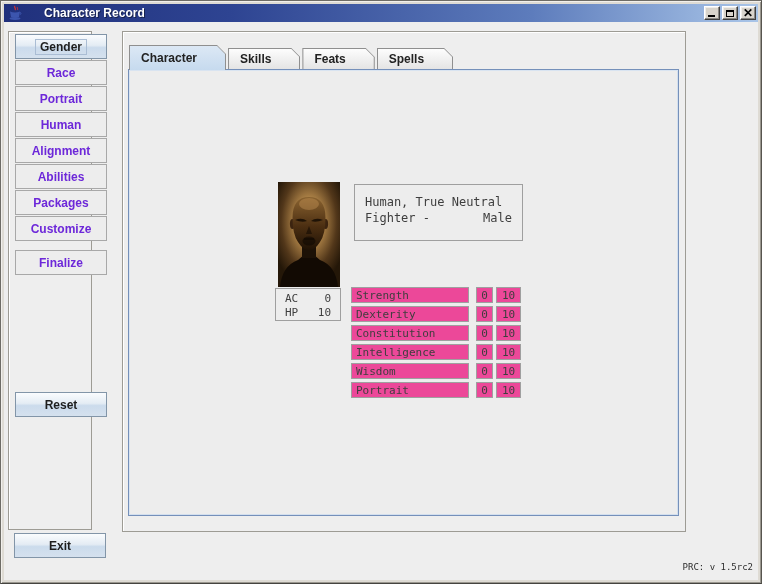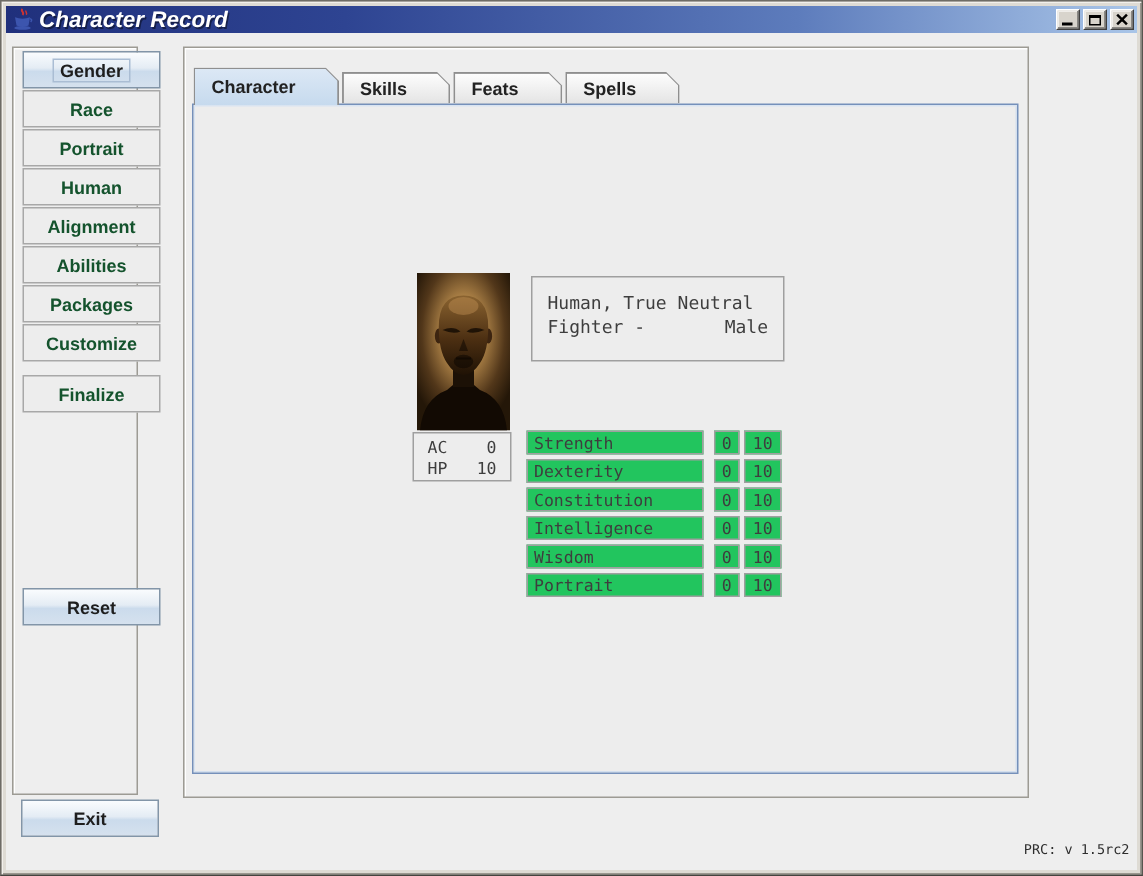--- a/index.html
+++ b/index.html
@@ -17,22 +17,22 @@
     box-shadow: inset 1px 1px 0 #f2f0ec, inset -1px -1px 0 #9a978f;
   }
 
   
   .titlebar {
     height:18px; flex:0 0 18px;
     background:linear-gradient(90deg,#20307c 0%,#2e4492 30%,#5d7cbc 70%,#a9c5e8 100%);
     display:flex; align-items:center; padding:0 2px 0 3px;
   }
   .app-icon { width:16px; height:16px; flex:0 0 16px; }
-  .title-text { color:#ffffff; font-weight:bold; font-size:15px; margin-left:3px; flex:1;
-    text-shadow:1px 1px 0 rgba(0,0,0,.45); white-space:nowrap; overflow:hidden;font-style:italic; }
+  .title-text { color:#ffffff; font-weight:bold; font-size:12px; margin-left:21px; flex:1;
+    text-shadow:1px 1px 0 rgba(0,0,0,.45); white-space:nowrap; overflow:hidden; }
   .win-btn {
     width:16px; height:14px; margin-left:2px; position:relative;
     background:#d8d4cc; border:1px solid; border-color:#ffffff #404040 #404040 #ffffff;
     box-shadow: inset -1px -1px 0 #8a8884, inset 1px 1px 0 #efede9;
     display:flex; align-items:center; justify-content:center; cursor:default;
   }
   .glyph-min { position:absolute; left:3px; bottom:2px; width:7px; height:2px; background:#000; }
   .glyph-max { width:8px; height:7px; border:1px solid #000; border-top-width:2px; }
   .glyph-close { font-size:12px; font-weight:bold; line-height:10px; color:#000; }
 
@@ -53,21 +53,21 @@
     cursor:default; white-space:nowrap;
   }
   .btn.on {
     border:1px solid #8295a8;
     background:linear-gradient(180deg,#fafcfe 0%,#e4ecf4 45%,#cbdbec 55%,#d5e1ee 100%);
     color:#1e1e1e;
   }
   .btn.off {
     border:1px solid #a8a8a8;
     background:#ededed;
-    color:#14532d;
+    color:#6d28d9;
   }
   .focus-ring { border:1px solid #aabdd4; padding:0 4px; }
 
   .exit-btn { position:absolute; left:10px; top:511px; width:92px; height:25px; }
 
   
   .tab-outer { position:absolute; left:118px; top:9px; width:564px; height:501px; }
 
   .tabs-row { position:absolute; left:6px; top:13px; height:24px; display:flex; align-items:flex-end; z-index:2; }
   .tab {
@@ -107,21 +107,21 @@
   .summary-box {
     position:absolute; left:225px; top:114px; width:169px; height:57px;
     border:1px solid #9f9f9f; font-size:12px; line-height:16px;
     padding:9px 10px 0 10px;
   }
   .summary-line2 { display:flex; justify-content:space-between;gap:20px; }
 
   .ability-row { position:absolute; height:16px; }
   .field {
     position:absolute; top:0; height:16px;
-    border:1px solid #9f9f9f; background:#22c55e;
+    border:1px solid #9f9f9f; background:#ec4899;
     font-size:11px; display:flex; align-items:center;
   }
   .f-name { left:222px; width:118px; padding-left:4px; }
   .f-mod  { left:347px; width:17px; justify-content:center; }
   .f-score{ left:367px; width:25px; justify-content:center; }
 
   .version { position:absolute; right:5px; top:540px; font-size:9px; color:#2e2e2e; }
 </style>
 </head>
 <body>

